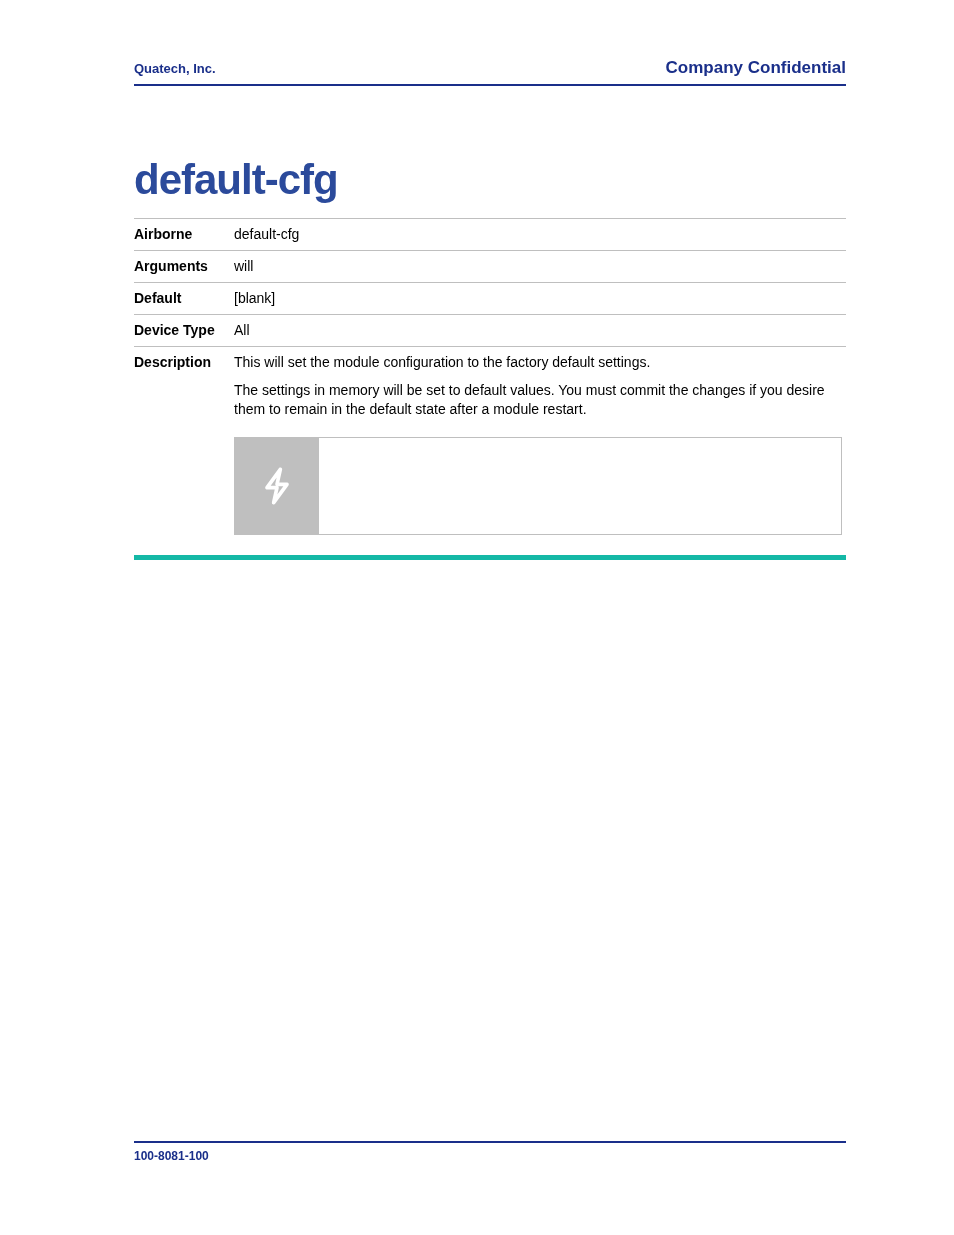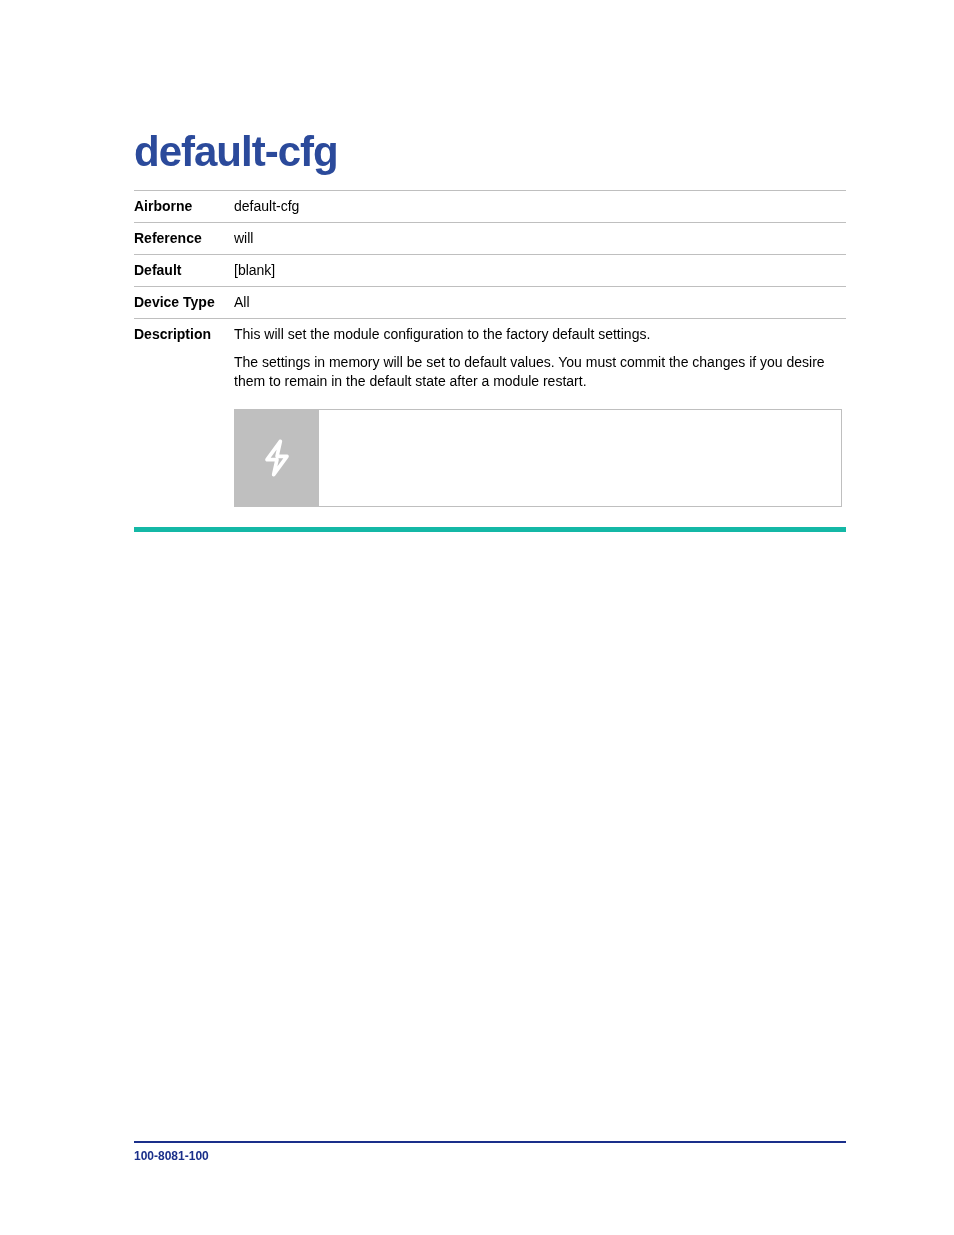--- a/index.html
+++ b/index.html
@@ -90,31 +90,35 @@
   }
   .ftr-left { flex: 0 0 auto; }
   .ftr-center { flex: 1; text-align: center; }
   .ftr-spacer { flex: 0 0 100px; }
 </style>
 </head>
 <body>
 
 <div class="page">
 
+  <div class="hdr">
+    <span class="hdr-left">Quatech, Inc.</span>
+    <span class="hdr-right">Company Confidential</span>
+  </div>
 
   <h1 class="title">default-cfg</h1>
 
   <table class="tbl">
     <tbody>
         <tr>
       <td class="lbl">Airborne</td>
       <td>default-cfg</td>
     </tr>
     <tr>
-      <td class="lbl">Reference</td>
+      <td class="lbl">Arguments</td>
       <td>will</td>
     </tr>
     <tr>
       <td class="lbl">Default</td>
       <td>[blank]</td>
     </tr>
     <tr>
       <td class="lbl">Device Type</td>
       <td>All</td>
     </tr>

